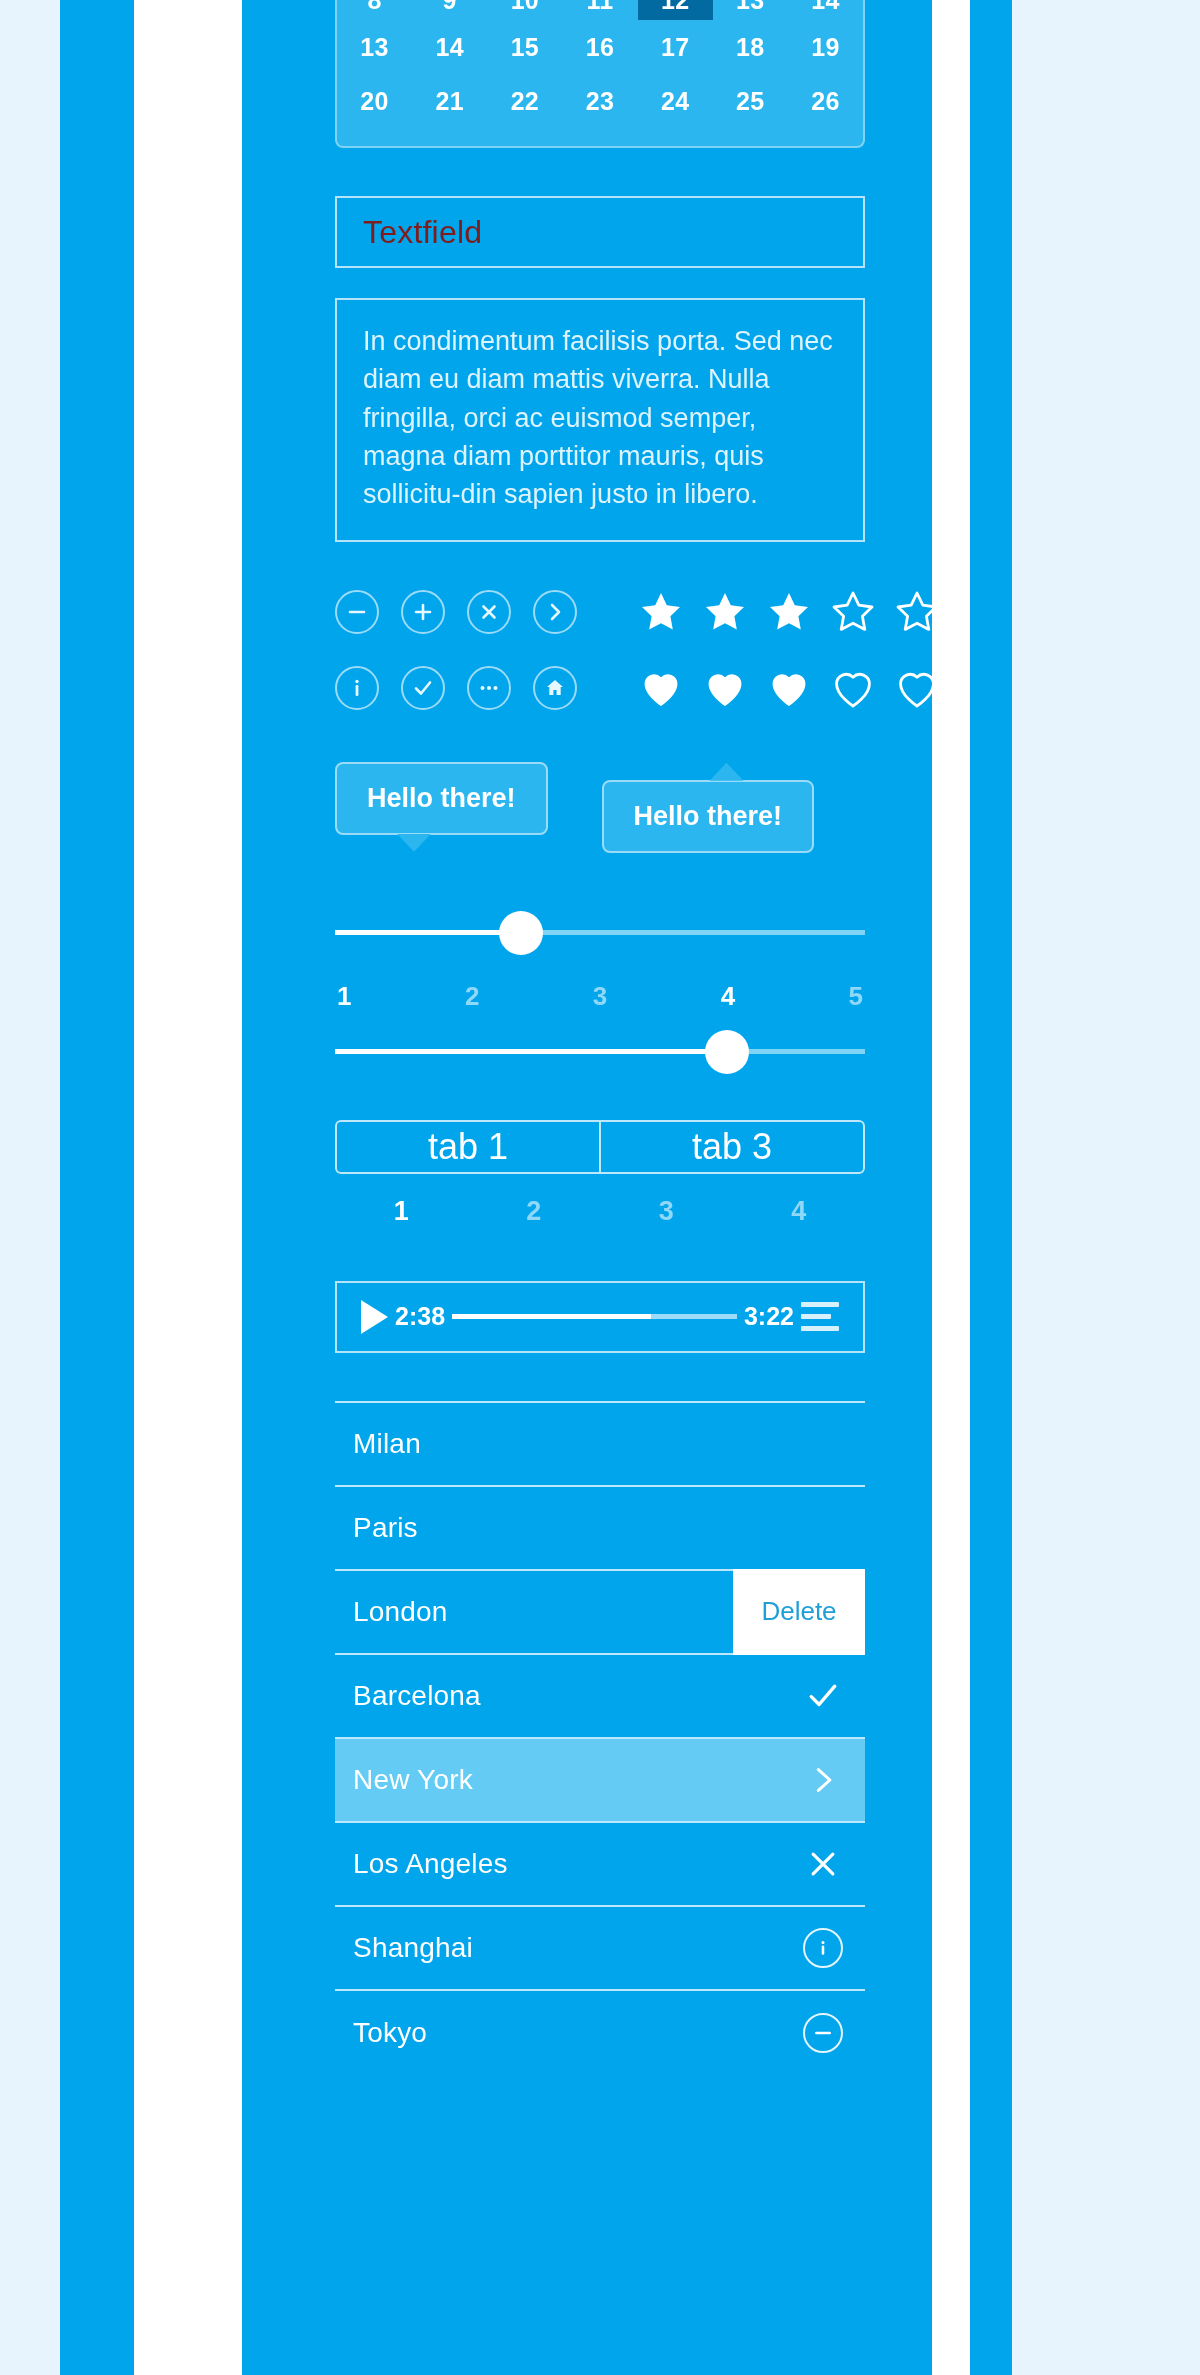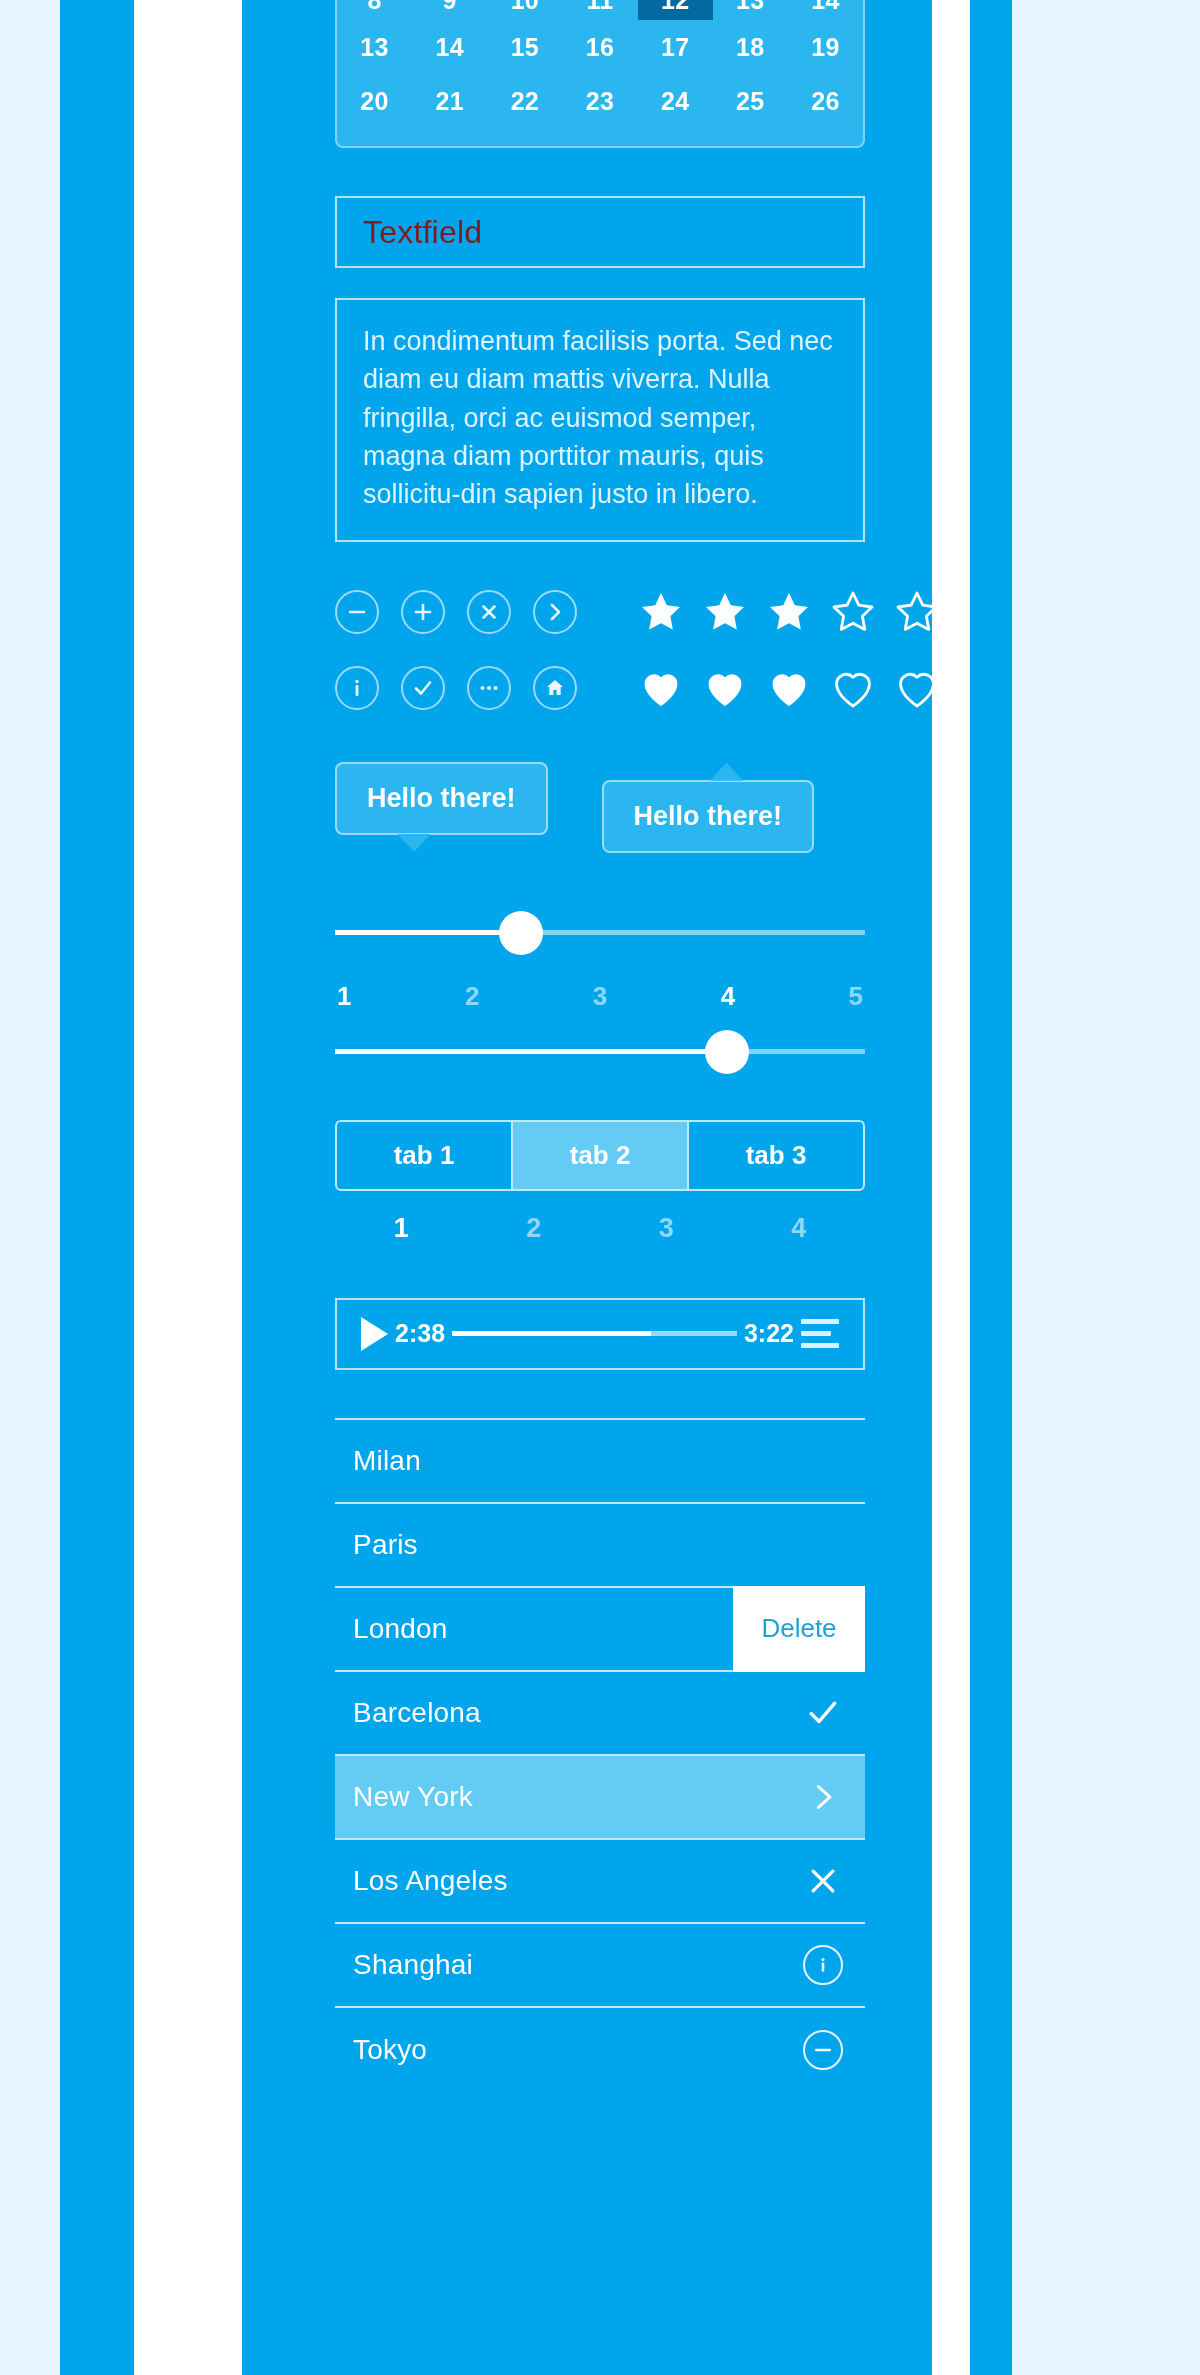--- a/index.html
+++ b/index.html
@@ -169,23 +169,23 @@
   .tabs {
     display: flex;
     border: 2px solid #bde7fa;
     border-radius: 6px;
     overflow: hidden;
     margin-bottom: 22px;
   }
   .tab {
     flex: 1 1 0;
     text-align: center;
-    padding: 18px 0;
-    font-size: 26px;
-    font-weight: bold;
+    padding: 4px 0;
+    font-size: 36px;
+    font-weight: normal;
     color: #ffffff;
     border-right: 2px solid #bde7fa;
   }
   .tab:last-child { border-right: none; }
   .tab.active { background: #64cbf4; }
 
   
   .pager { display: flex; margin-bottom: 42px; }
   .pg { flex: 1 1 0; text-align: center; }
   .pg .num {
@@ -437,21 +437,20 @@
     </div>
     <div class="slider">
       <div class="s-track"></div>
       <div class="s-fill" style="width:74%"></div>
       <div class="s-knob" style="left:74%"></div>
     </div>
   </div>
 
   <div class="tabs">
     <div class="tab">tab 1</div>
-    <div class="tab active">tab 2</div>
     <div class="tab">tab 3</div>
   </div>
 
   <div class="pager">
     <div class="pg active">
       <span class="num">1</span>
       <span class="bar"></span>
     </div>
     <div class="pg">
       <span class="num">2</span>

